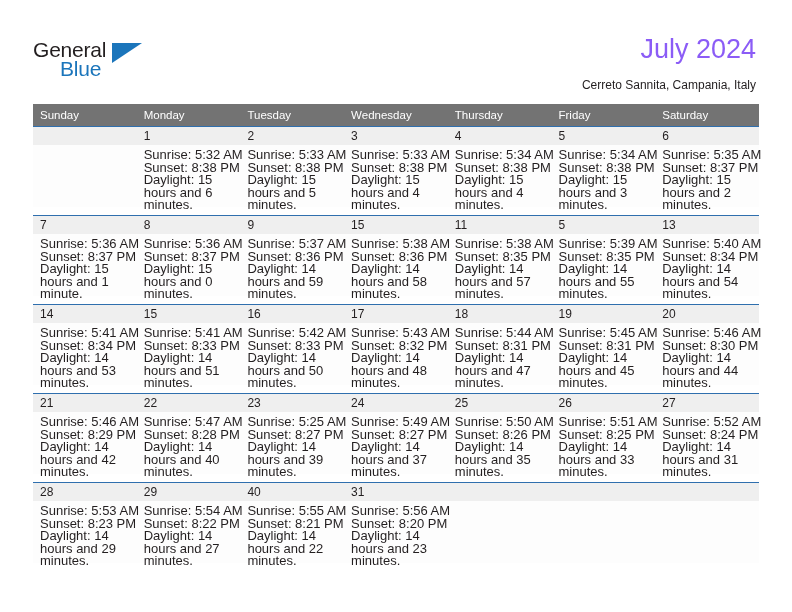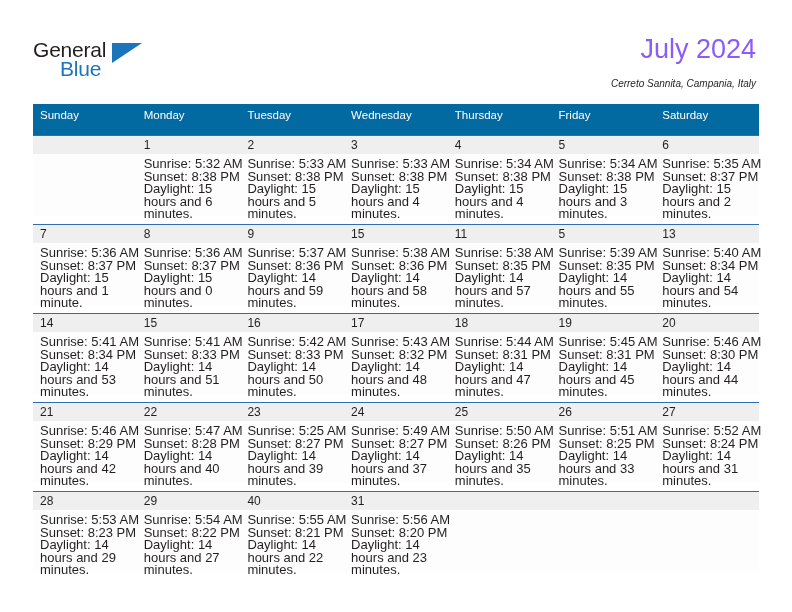--- a/index.html
+++ b/index.html
@@ -68,48 +68,47 @@
     top: 34px;
     font-size: 27px;
     color: #8b5cf6;
     text-align: right;
     white-space: nowrap;
   }
   .subtitle {
     position: absolute;
     right: 36px;
     top: 78px;
-    font-size: 10px;
+    font-size: 12px;
     color: #231f20;
     text-align: right;
     white-space: nowrap;
-    font-style: italic;
   }
 
   
   .calendar {
     position: absolute;
     left: 33px;
     top: 104px;
     width: 726px;
   }
   table.cal {
     border-collapse: collapse;
     table-layout: fixed;
     width: 726px;
   }
   table.cal col { width: 103.71px; }
 
   thead th {
-    background: #0369a1;
+    background: #737373;
     color: #ffffff;
     font-size: 11.5px;
     font-weight: normal;
     text-align: left;
-    padding: 5px 0 14px 7px;
+    padding: 5px 0 5px 7px;
     height: 12px;
     border: none;
     margin-top: 32px;
   }
 
   tbody tr.week-row > td {
     vertical-align: top;
     padding: 0;
     border: none;
     border-top: 1.6px solid #2f6fae;

